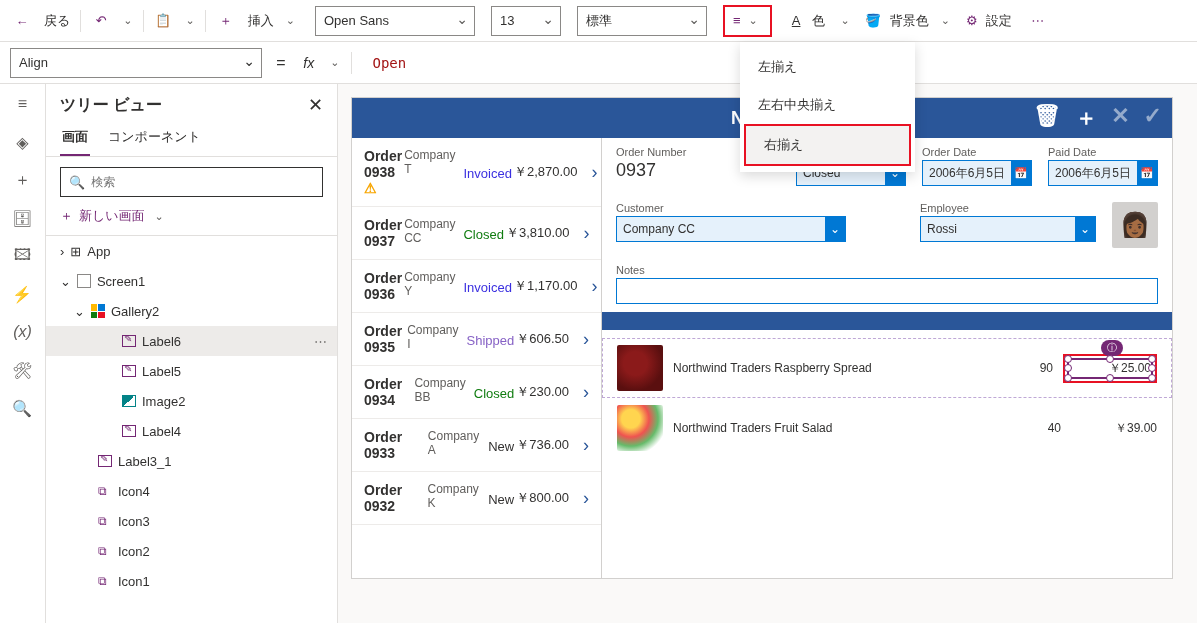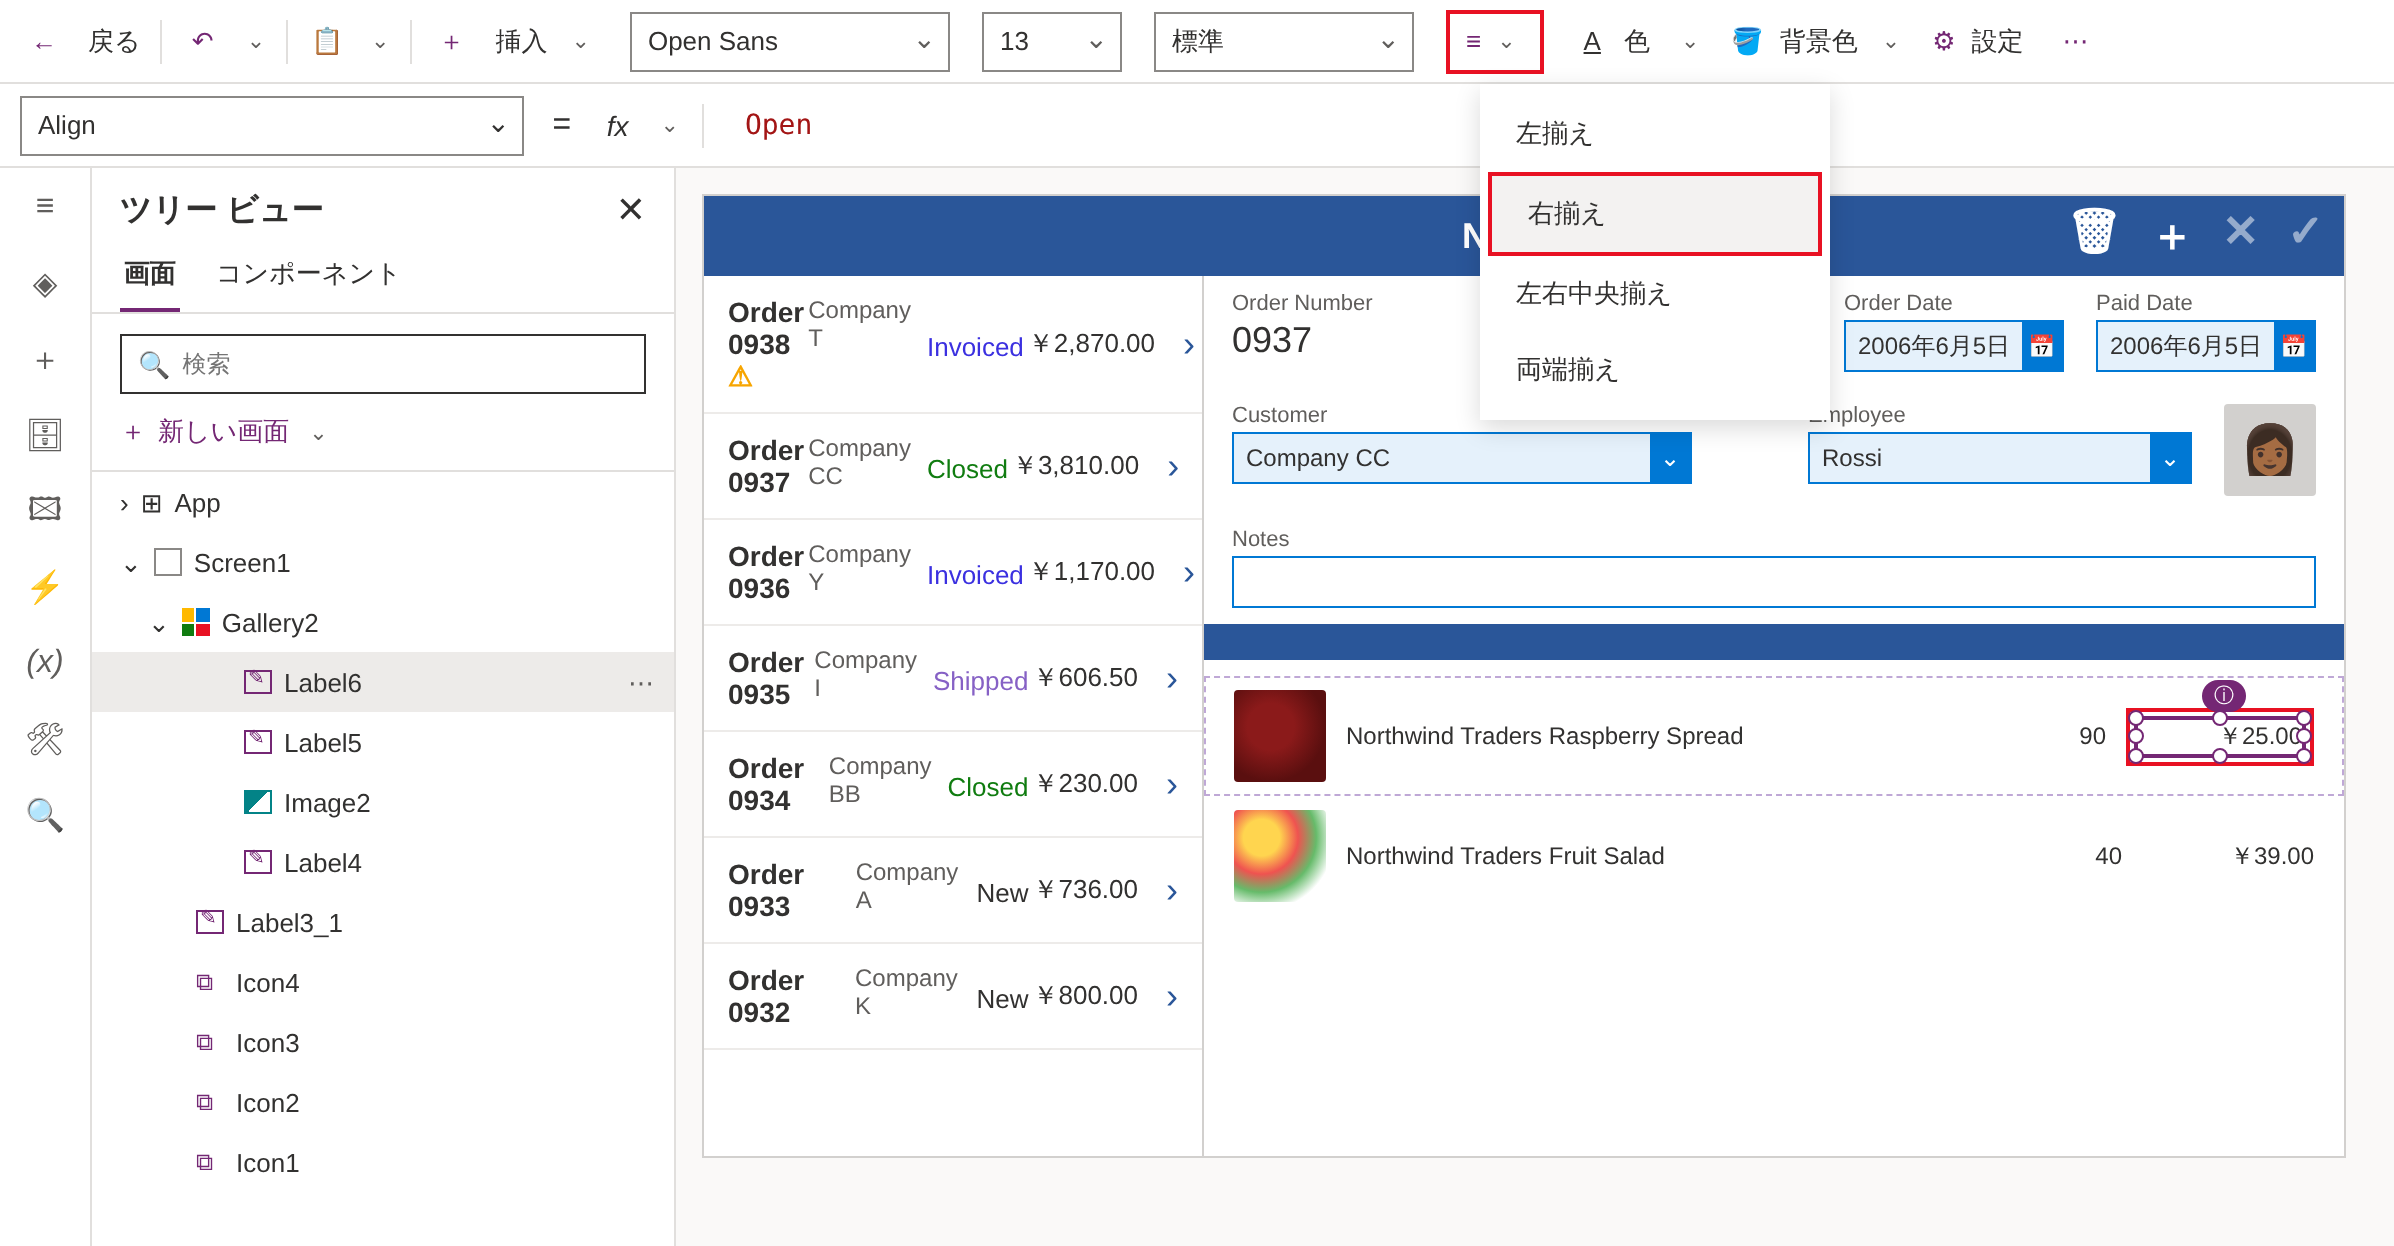--- a/index.html
+++ b/index.html
@@ -159,23 +159,22 @@
   </div>
   <div class="tb-btn" style="gap:4px">
     <span>⚙</span>
     <span class="tb-btn text">設定</span>
   </div>
   <div class="tb-btn">⋯</div>
 </div>
 
 <div class="align-menu">
   <div class="align-menu-item">左揃え</div>
+  <div class="align-menu-item">左右中央揃え</div>
   <div class="align-menu-item active">右揃え</div>
-  <div class="align-menu-item">左右中央揃え</div>
-  <div class="align-menu-item">両端揃え</div>
 </div>
 
 <div class="formula-bar">
   <div class="prop-select">
       <span>Align</span>
     </div>
   <span class="equals">=</span>
   <span class="fx">fx</span>
     <span class="chev">⌄</span>
   <div style="width:1px;height:22px;background:#e1dfdd"></div>
@@ -399,21 +398,21 @@
           <div class="detail-row">
             <div class="detail-field" style="flex:1">
               <span class="detail-label">Customer</span>
               <div class="detail-input" style="width:230px">
                   <span>Company CC</span>
                   <span class="dd">⌄</span>
                 </div>
             </div>
             <div class="detail-field">
               <span class="detail-label">Employee</span>
-              <div class="detail-input" style="width:192px">
+              <div class="detail-input" style="width:176px">
                   <span>Rossi</span>
                   <span class="dd">⌄</span>
                 </div>
             </div>
             <div class="avatar">👩🏾</div>
           </div>
           <div class="detail-row" style="padding-bottom:2px">
             <span class="detail-label">Notes</span>
           </div>
           <div class="notes-input"></div>

